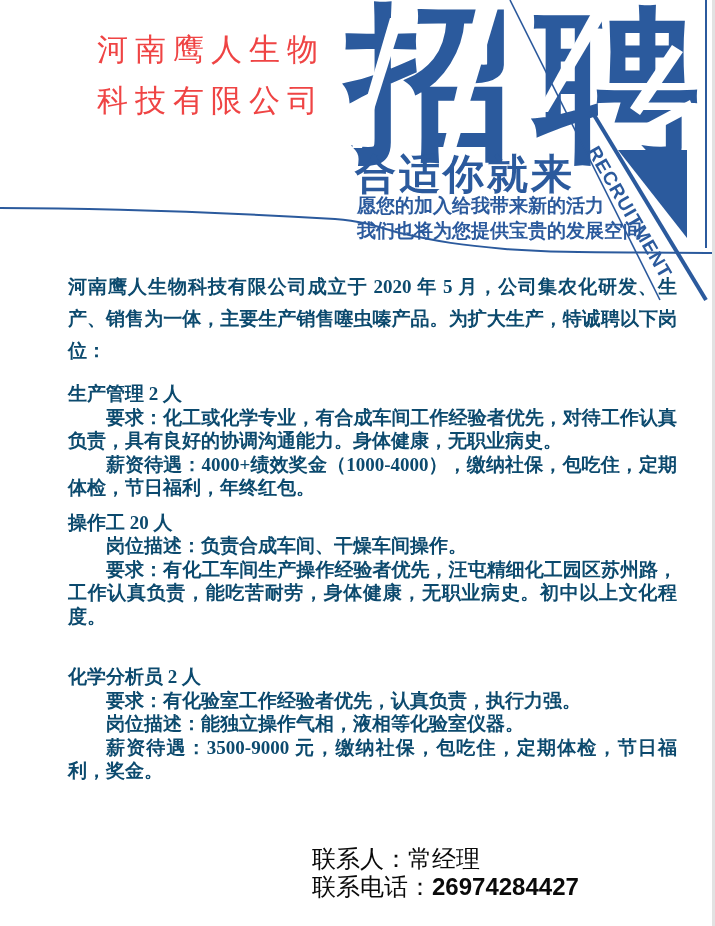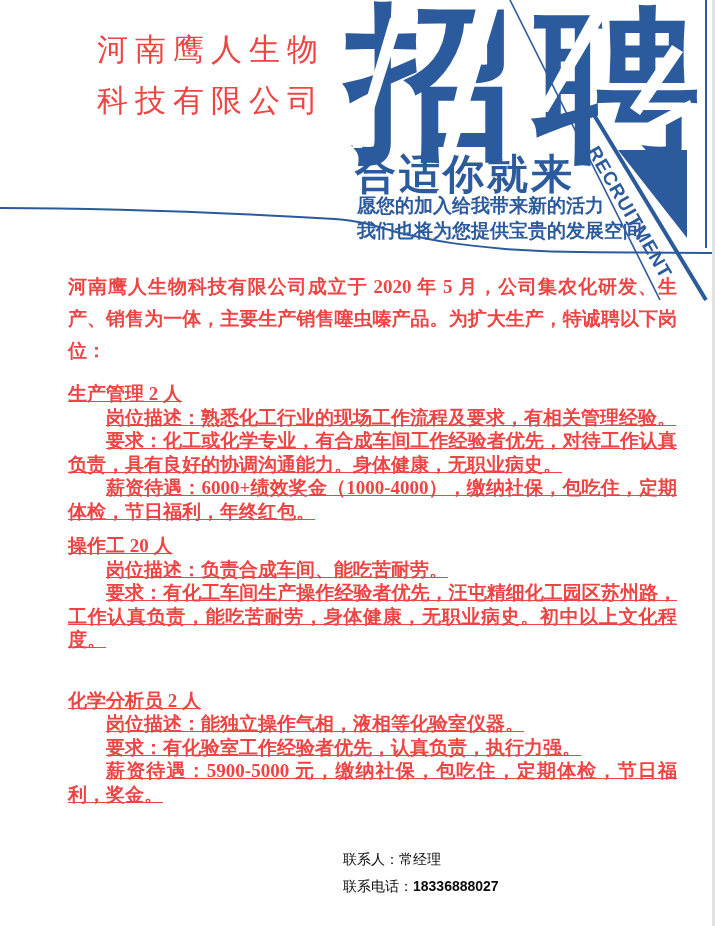--- a/index.html
+++ b/index.html
@@ -40,32 +40,32 @@
     font-family: "Liberation Sans", "DejaVu Sans", sans-serif;
     font-weight: bold; font-size: 19px; fill: #2b5a9d;
   }
   .svg-recruit {
     font-family: "Liberation Sans", "DejaVu Sans", sans-serif;
     font-weight: bold; font-size: 19px; fill: #2b5a9d; letter-spacing: 1px;
   }
   
   .body-text {
     position: absolute; left: 68px; top: 271px; width: 609px;
-    font-size: 19px; font-weight: bold; text-align: justify; color: #ef4444;
+    font-size: 19px; font-weight: bold; text-align: justify; color: #0c4a6e;
   }
   .intro { line-height: 32px; margin: 0 0 15px 0; }
-  .job-section { line-height: 23.5px; text-decoration: underline; }
+  .job-section { line-height: 23.5px; }
   .job-section.s2 { margin-top: 11px; }
   .job-section.s3 { margin-top: 37px; }
   .job-title { margin: 0; }
   .para { margin: 0; text-indent: 2em; }
   
   .contact {
-    position: absolute; left: 343px; top: 846px;
-    font-size: 14px; line-height: 27px; font-weight: normal; color: #0a0a0a;
+    position: absolute; left: 312px; top: 846px;
+    font-size: 24px; line-height: 27px; font-weight: normal; color: #0a0a0a;
   }
   .contact-line { white-space: nowrap; }
   .phone-value {
     font-family: "Liberation Sans", "DejaVu Sans", sans-serif;
     font-weight: bold;
   }
 </style>
 </head>
 <body>
 
@@ -105,42 +105,41 @@
   <div class="company">
     <div>河南鹰人生物</div>
     <div>科技有限公司</div>
   </div>
 
   <div class="body-text">
     <p class="intro">河南鹰人生物科技有限公司成立于 2020 年 5 月，公司集农化研发、生产、销售为一体，主要生产销售噻虫嗪产品。为扩大生产，特诚聘以下岗位：</p>
 
     <div class="job-section s1">
       <p class="job-title">生产管理 2 人</p>
-      <p class="para">岗位描述：熟悉化工行业的现场工作流程及要求，有相关管理经验。</p>
       <p class="para">要求：化工或化学专业，有合成车间工作经验者优先，对待工作认真负责，具有良好的协调沟通能力。身体健康，无职业病史。</p>
-      <p class="para">薪资待遇：6000+绩效奖金（1000-4000），缴纳社保，包吃住，定期体检，节日福利，年终红包。</p>
+      <p class="para">薪资待遇：4000+绩效奖金（1000-4000），缴纳社保，包吃住，定期体检，节日福利，年终红包。</p>
     </div>
 
     <div class="job-section s2">
       <p class="job-title">操作工 20 人</p>
-      <p class="para">岗位描述：负责合成车间、能吃苦耐劳。</p>
+      <p class="para">岗位描述：负责合成车间、干燥车间操作。</p>
       <p class="para">要求：有化工车间生产操作经验者优先，汪屯精细化工园区苏州路，工作认真负责，能吃苦耐劳，身体健康，无职业病史。初中以上文化程度。</p>
     </div>
 
     <div class="job-section s3">
       <p class="job-title">化学分析员 2 人</p>
+      <p class="para">要求：有化验室工作经验者优先，认真负责，执行力强。</p>
       <p class="para">岗位描述：能独立操作气相，液相等化验室仪器。</p>
-      <p class="para">要求：有化验室工作经验者优先，认真负责，执行力强。</p>
-      <p class="para">薪资待遇：5900-5000 元，缴纳社保，包吃住，定期体检，节日福利，奖金。</p>
+      <p class="para">薪资待遇：3500-9000 元，缴纳社保，包吃住，定期体检，节日福利，奖金。</p>
     </div>
   </div>
 
   <div class="contact">
     <div class="contact-line">
       <span>联系人：</span><span>常经理</span>
     </div>
     <div class="contact-line">
-      <span>联系电话：</span><span class="phone-value">18336888027</span>
+      <span>联系电话：</span><span class="phone-value">26974284427</span>
     </div>
   </div>
 
   <div class="scan-edge"></div>
 </div>
 
 </body></html>

